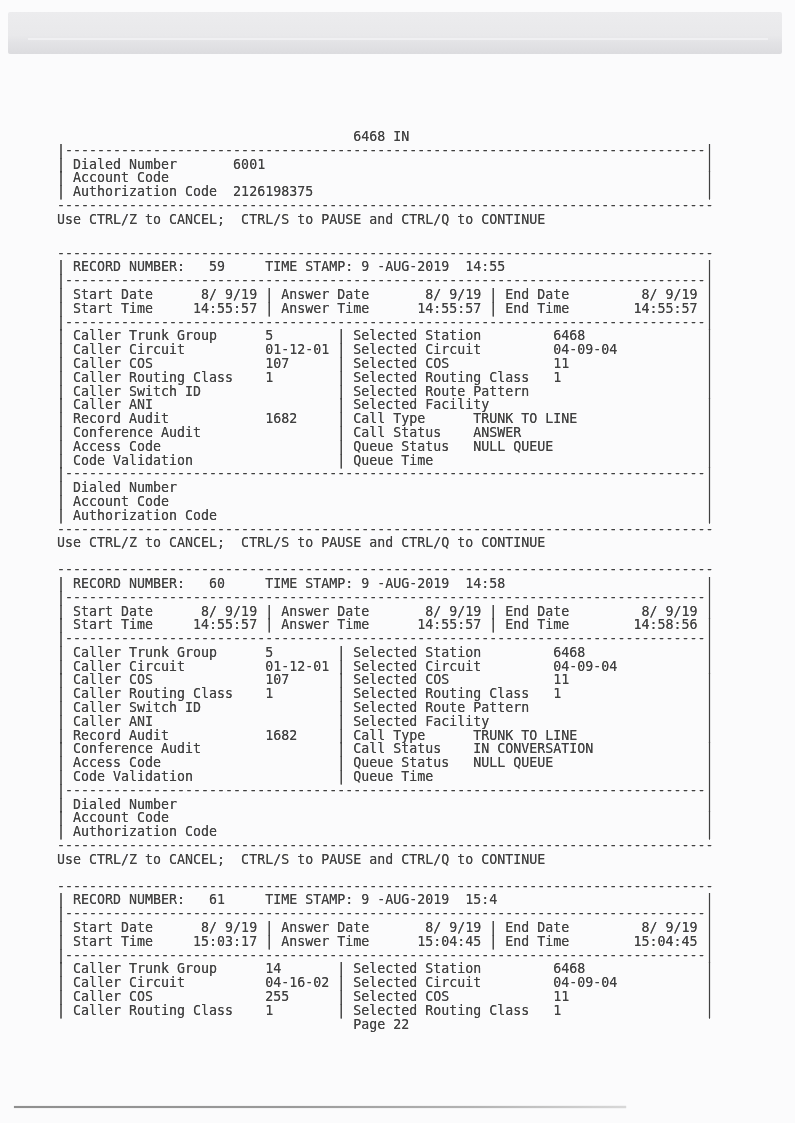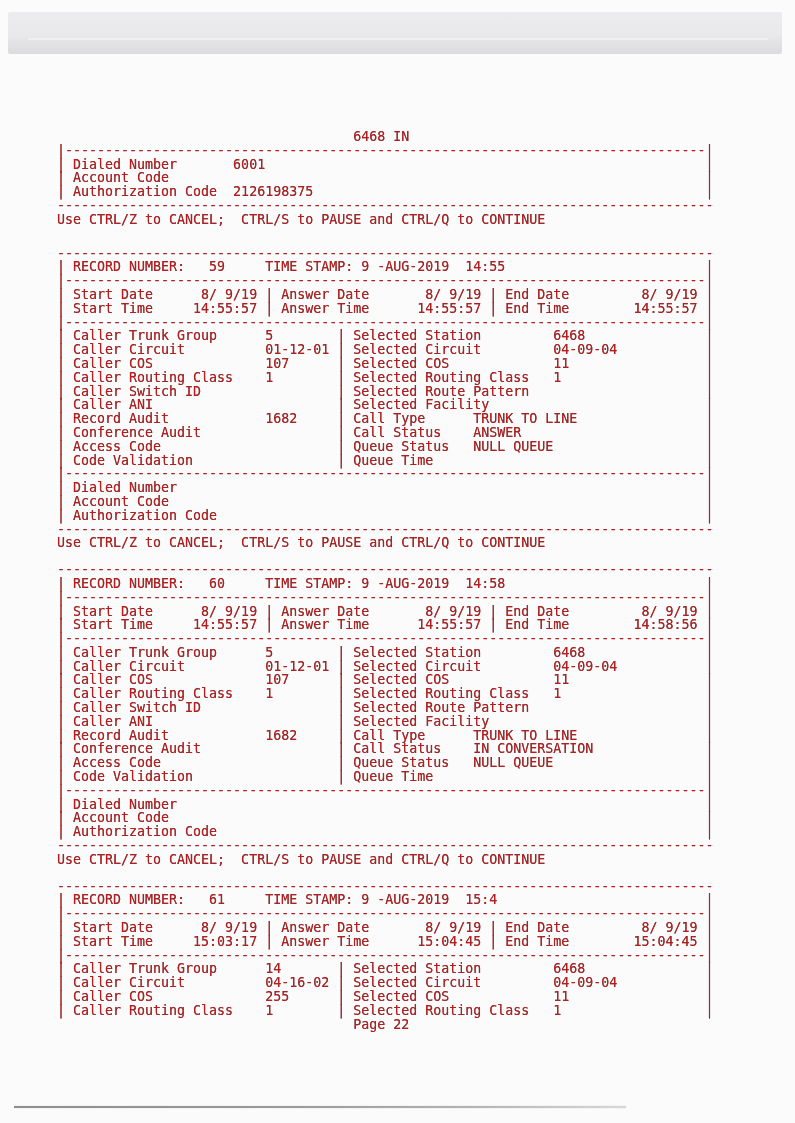--- a/index.html
+++ b/index.html
@@ -22,21 +22,21 @@
   .scan-line{
     position:absolute;left:14px;top:1106px;width:612px;height:2px;
     background:linear-gradient(to right,#8f8f8f,#9a9a9a 45%,#b3b3b3 75%,#d8d8d8 100%);
     box-shadow:0 0 1px rgba(120,120,120,.6);
   }
   .doc{position:absolute;left:57px;top:130px;}
   pre{
     margin:0;
     font-family:"DejaVu Sans Mono", monospace;
     font-size:13.3px;line-height:13.8px;
-    color:#b91c1c;
+    color:#404040;
     text-shadow:0 0 .4px rgba(25,25,25,.65);
     white-space:pre;
   }
   .rec{margin-top:13px;}
   .first-rec{margin-top:20px;}
 </style>
 </head>
 <body>
 
 <div class="scan-band">

